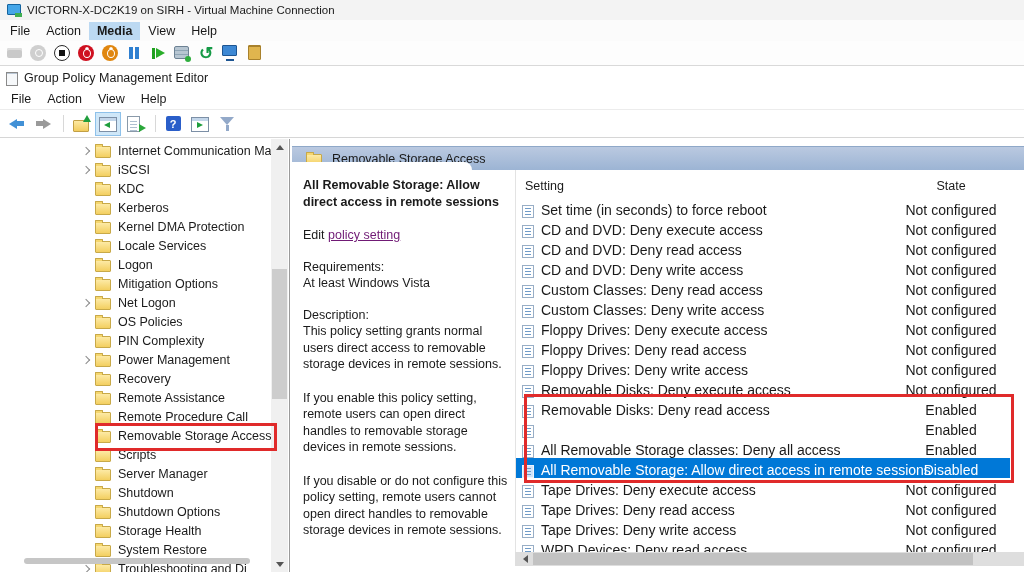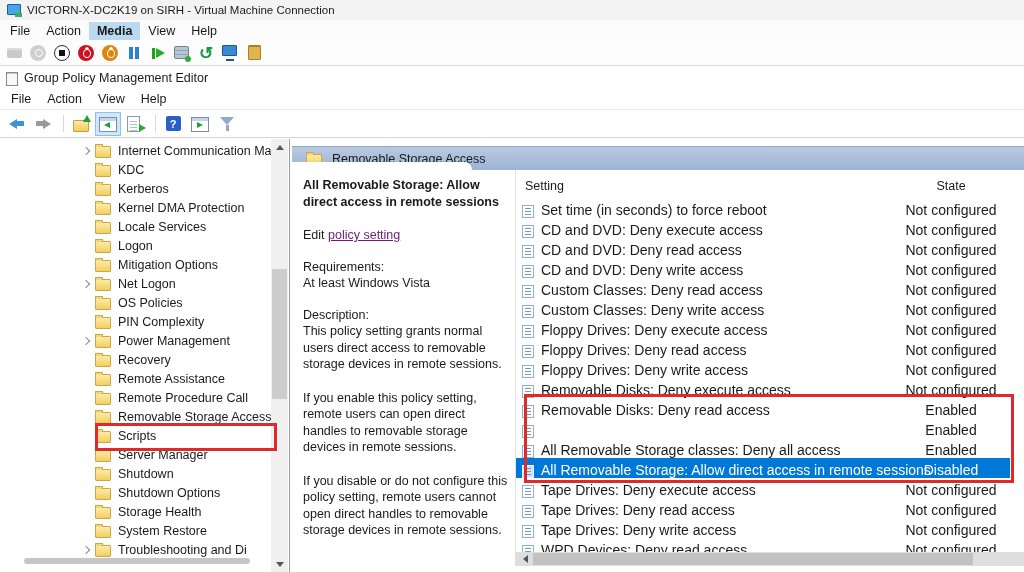--- a/index.html
+++ b/index.html
@@ -211,20 +211,27 @@
   <div class="tree-pane">
     <div class="tree-list" id="tree-list">
         <div class="trow">
           <span class="chevbox">
             <span class="chev"></span>
           </span>
           <span class="folder"></span>
           <span>Internet Communication Ma</span>
         </div>
         <div class="trow">
+          <span class="chevbox">
+            <span class="chev"></span>
+          </span>
+          <span class="folder"></span>
+          <span>iSCSI</span>
+        </div>
+        <div class="trow">
           <span class="chevbox"></span>
           <span class="folder"></span>
           <span>KDC</span>
         </div>
         <div class="trow">
           <span class="chevbox"></span>
           <span class="folder"></span>
           <span>Kerberos</span>
         </div>
         <div class="trow">

